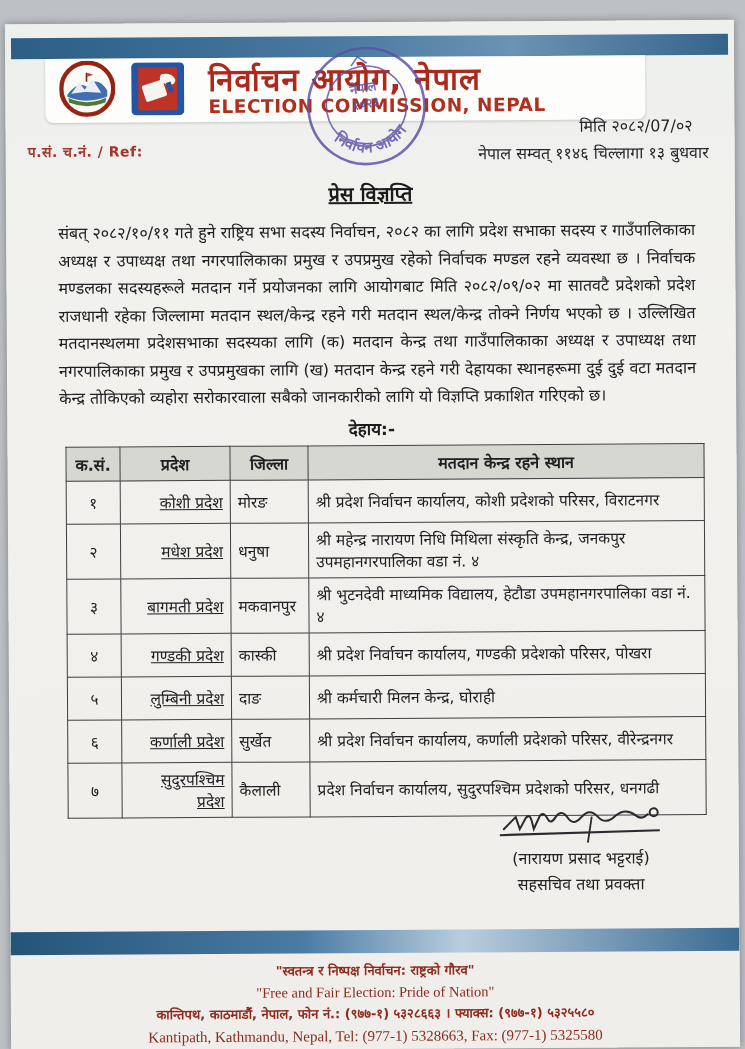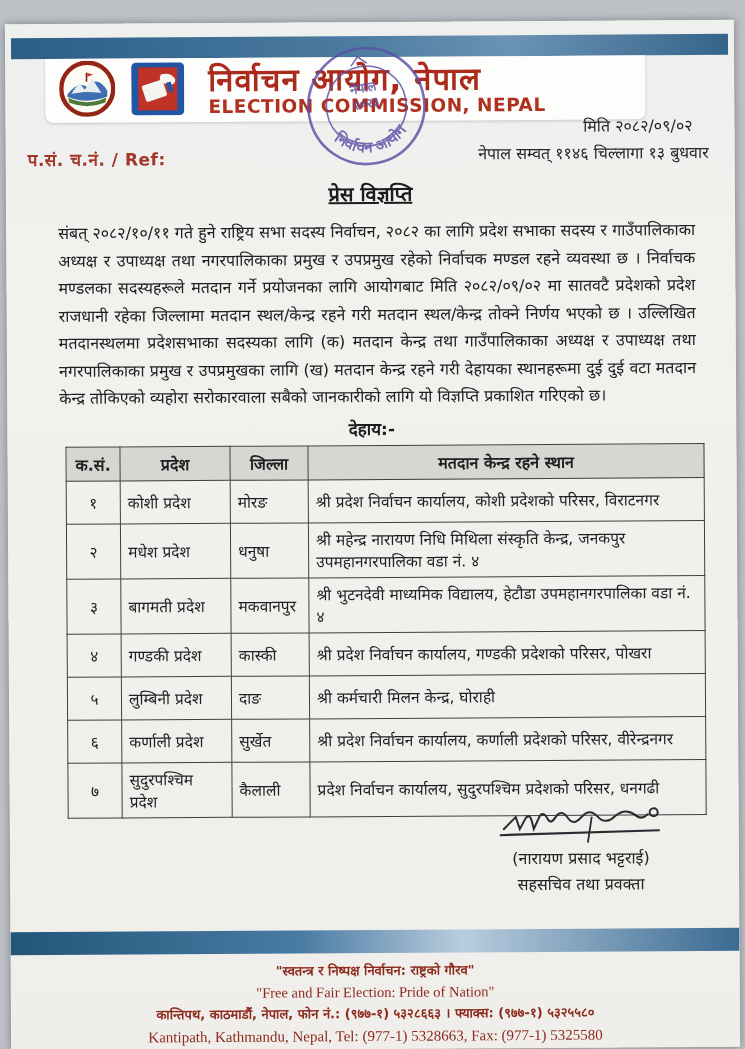--- a/index.html
+++ b/index.html
@@ -26,40 +26,40 @@
     box-shadow:0 1px 3px rgba(0,0,0,.18);
     display:flex; align-items:center; padding:4px 14px; gap:16px;
   }
   .titles { display:flex; flex-direction:column; line-height:1.05; margin-left:8px; }
   .title-np { font-size:31px; font-weight:bold; color:#ab2a1c; letter-spacing:1px; }
   .title-en { font-size:18.5px; font-weight:bold; color:#b0301f; letter-spacing:.5px; }
   .stamp {
     position:absolute; left:295px; top:18px; width:132px; height:132px;
     opacity:.82; transform:rotate(-10deg); pointer-events:none;
   }
-  .ref-label { position:absolute; left:22px; top:118px; font-size:17px; color:#a3362a; font-weight:bold; letter-spacing:.5px;margin-top:6px; }
+  .ref-label { position:absolute; left:22px; top:118px; font-size:14px; color:#a3362a; font-weight:bold; letter-spacing:.5px; }
   .date1 { position:absolute; right:42px; top:94px; font-size:16px; color:#26262a; }
   .date2 { position:absolute; right:26px; top:121px; font-size:16px; color:#26262a; }
   .press-title {
     position:absolute; top:158px; left:0; right:0; text-align:center;
     font-size:20px; font-weight:bold; text-decoration:underline; color:#1b1b1d;
   }
   .body-par {
     position:absolute; top:196px; left:52px; right:40px;
     font-size:16px; line-height:27.5px; text-align:justify; color:#202024;
   }
   .dehaya { position:absolute; top:395px; left:0; right:0; text-align:center; font-size:17px; font-weight:bold; }
   table.pc {
     position:absolute; top:423px; left:58px; width:639px;
     border-collapse:collapse; font-size:15.5px; color:#1f1f23;
   }
   table.pc th, table.pc td { border:1.6px solid #3f3f42; padding:5px 7px; }
   table.pc th { background:#d7d7d2; font-weight:bold; font-size:16px; height:34px; }
   td.c-sn { width:54px; text-align:center; }
-  td.c-prov { width:110px; text-align:left; }
+  td.c-prov { width:110px; text-align:right;text-decoration:underline; }
   td.c-dist { width:78px; text-align:left; }
   td.c-loc { text-align:left; padding-left:10px; }
   table.pc tbody tr { height:43px; }
   .sig-block { position:absolute; top:782px; right:38px; width:240px; text-align:center; }
   .sig-svg { display:block; margin:0 auto 2px auto; }
   .sig-name { font-size:16px; color:#222; }
   .sig-role { font-size:16px; color:#222; margin-top:4px; }
   .footbar {
     position:absolute; top:908px; left:0; right:0; height:23px;
     background:linear-gradient(90deg,#235579 0%,#4a7ba3 40%,#b9cdde 62%,#3a6a92 100%);
@@ -114,21 +114,21 @@
       <text font-size="15" fill="#5b4fa8" font-weight="bold">
         <textPath href="#stamparc" startOffset="14%">निर्वाचन आयोग</textPath>
       </text>
       <text x="66" y="52" text-anchor="middle" font-size="13" fill="#5b4fa8" font-weight="bold">नेपाल</text>
       <text x="66" y="68" text-anchor="middle" font-size="13" fill="#5b4fa8" font-weight="bold">२०२३</text>
       <path d="M58 24 L66 16 L74 24" fill="none" stroke="#5b4fa8" stroke-width="1.6"></path>
     </svg>
   </div>
 
   <div class="ref-label">प.सं. च.नं. / Ref:</div>
-  <div class="date1">मिति २०८२/०९/०२</div>
+  <div class="date1">मिति २०८२/07/०२</div>
   <div class="date2">नेपाल सम्वत् ११४६ चिल्लागा १३ बुधवार</div>
 
   <div class="press-title">प्रेस विज्ञप्ति</div>
 
   <div class="body-par">संबत् २०८२/१०/११ गते हुने राष्ट्रिय सभा सदस्य निर्वाचन, २०८२ का लागि प्रदेश सभाका सदस्य र गाउँपालिकाका अध्यक्ष र उपाध्यक्ष तथा नगरपालिकाका प्रमुख र उपप्रमुख रहेको निर्वाचक मण्डल रहने व्यवस्था छ । निर्वाचक मण्डलका सदस्यहरूले मतदान गर्ने प्रयोजनका लागि आयोगबाट मिति २०८२/०९/०२ मा सातवटै प्रदेशको प्रदेश राजधानी रहेका जिल्लामा मतदान स्थल/केन्द्र रहने गरी मतदान स्थल/केन्द्र तोक्ने निर्णय भएको छ । उल्लिखित मतदानस्थलमा प्रदेशसभाका सदस्यका लागि (क) मतदान केन्द्र तथा गाउँपालिकाका अध्यक्ष र उपाध्यक्ष तथा नगरपालिकाका प्रमुख र उपप्रमुखका लागि (ख) मतदान केन्द्र रहने गरी देहायका स्थानहरूमा दुई दुई वटा मतदान केन्द्र तोकिएको व्यहोरा सरोकारवाला सबैको जानकारीको लागि यो विज्ञप्ति प्रकाशित गरिएको छ।</div>
 
   <div class="dehaya">देहाय:-</div>
 
   <table class="pc">
     <thead>

